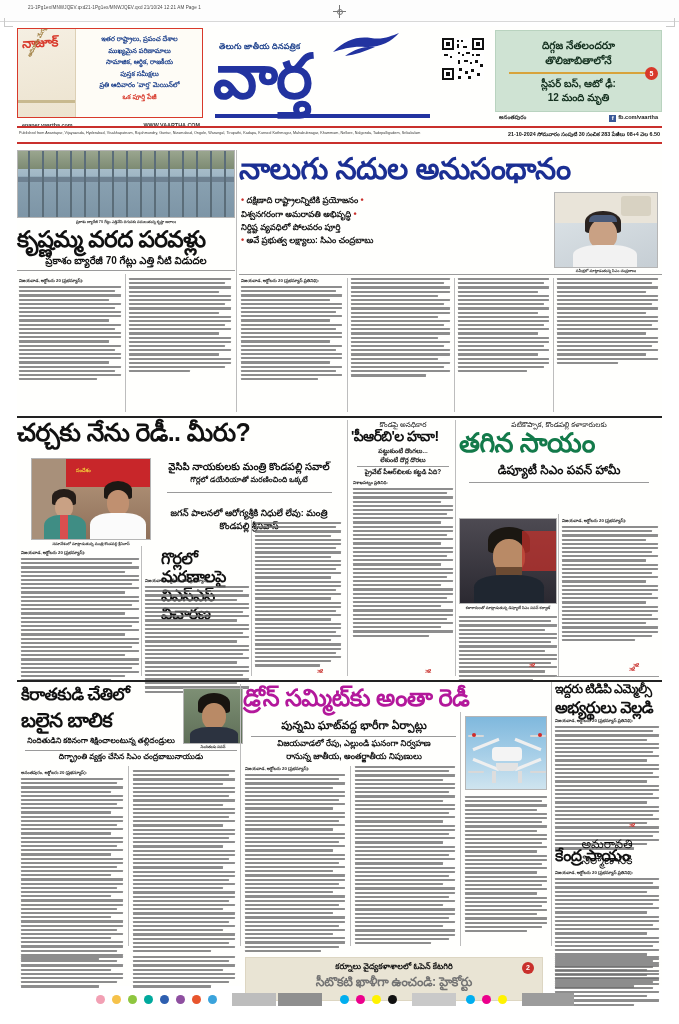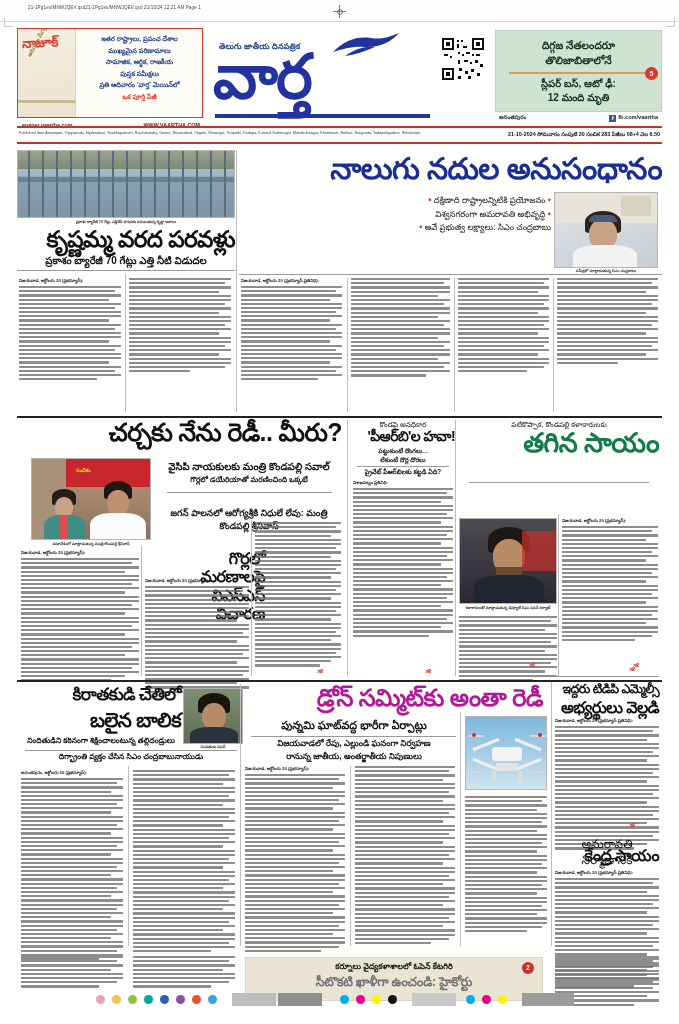--- a/index.html
+++ b/index.html
@@ -162,33 +162,33 @@
   
   .col-rule { position: absolute; width: 1px; background: #bdbdbd; }
   .hrule { position: absolute; height: 1px; background: #9a9a9a; }
   .hrule.thick { height: 2px; background: #222; }
 
   .kicker {
     font-size: 7.2px; color: #111; font-weight: 400; text-align: center;
     line-height: 1.35;
   }
   .hl-main {
-    font-weight: 700; color: #1b2f93; text-align: right; line-height: 1;
+    font-weight: 700; color: #1b2f93; text-align: left; line-height: 1;
     letter-spacing: -.6px;
   }
   .hl-black { color: #111; }
   .hl-green { color: #137a4a; }
   .hl-magenta { color: #b3189b; }
   .sub {
     font-size: 8px; color: #111; text-align: center; font-weight: 700;
     line-height: 1.4;
   }
   .bullets {
-    font-size: 8.4px; color: #111; text-align: right; line-height: 1.5;
-    font-weight: 400;
+    font-size: 8.4px; color: #111; text-align: left; line-height: 1.5;
+    font-weight: 700;
   }
   .bullets .bd { color: #c9302c; font-size: 9px; }
 
   
   .body-col { position: absolute; }
   .body-col .lead {
     font-size: 4.3px; color: #222; font-weight: 700; margin-bottom: 1.5px;
     line-height: 1.5;
   }
   .body-col .tline {
@@ -413,20 +413,21 @@
 
     <div class="hl-main hl-black" style="position:absolute; left:0px; top:202px; width:218px; font-size:23px;">కృష్ణమ్మ వరద పరవళ్లు</div>
     <div class="sub" style="position:absolute; left:0px; top:228px; width:218px; font-size:10px;">ప్రకాశం బ్యారేజీ 70 గేట్లు ఎత్తి నీటి విడుదల</div>
     <div class="hrule" style="left:0px; top:244px; width:218px;"></div>
 
     <div class="hl-main" style="position:absolute; left:222px; top:128px; width:423px; font-size:30px;">నాలుగు నదుల అనుసంధానం</div>
 
     <div class="bullets" style="position:absolute; left:224px; top:168px; width:310px;">
       <div><span class="bd">•</span> <span>దక్షిణాది రాష్ట్రాలన్నిటికి ప్రయోజనం</span> <span class="bd">•</span></div>
       <div><span>విశ్వనగరంగా అమరావతి అభివృద్ధి</span> <span class="bd">•</span></div>
+      <div><span>నిర్దిష్ట వ్యవధిలో పోలవరం పూర్తి</span></div>
       <div><span class="bd">•</span> <span>అవే ప్రభుత్వ లక్ష్యాలు: సిఎం చంద్రబాబు</span></div>
     </div>
 
     <div class="photo ph-person" style="left:537px; top:166px; width:104px; height:76px;">
       <div style="position:absolute;left:0;top:0;width:104px;height:30px;background:#e9e4d9;"></div>
       <div style="position:absolute;left:66px;top:3px;width:30px;height:20px;background:#d8d2c2;border-radius:3px;"></div>
       <div class="hair" style="left:30px; top:18px; width:36px; height:22px;"></div>
       <div class="face" style="left:34px; top:26px; width:28px; height:30px;"></div>
       <div style="position:absolute;left:34px;top:22px;width:28px;height:7px;background:#4a5a78;border-radius:6px 6px 0 0;"></div>
       <div class="torso" style="left:18px; top:52px; width:64px; height:26px;"></div>
@@ -661,20 +662,21 @@
         <div class="tline s1"></div>
         <div class="tline s2"></div>
       <div class="tline s1"></div>
         <div class="tline s3"></div>
         <div class="tline s1"></div>
         <div class="tline s4"></div>
     </div>
 
     <div class="kicker" style="position:absolute; left:442px; top:394px; width:200px;">పటికొప్పాక, కొండపల్లి కళాకారులకు</div>
     <div class="hl-main hl-green" style="position:absolute; left:442px; top:404px; width:200px; font-size:27px;">తగిన సాయం</div>
+    <div class="sub" style="position:absolute; left:442px; top:436px; width:200px; font-size:12px;">డిప్యూటీ సిఎం పవన్ హామీ</div>
     <div class="hrule" style="left:452px; top:456px; width:180px;"></div>
 
     <div class="photo ph-person" style="left:442px; top:492px; width:98px; height:86px;">
       <div style="position:absolute;left:0;top:0;width:98px;height:86px;background:linear-gradient(180deg,#4d4a52 0%,#2a2830 100%);"></div>
       <div class="hair" style="left:28px; top:8px; width:42px; height:26px; background:#1b1712;"></div>
       <div class="face" style="left:33px; top:20px; width:32px; height:34px; background:#b98a66;"></div>
       <div style="position:absolute;left:36px;top:48px;width:26px;height:12px;background:#6b4a32;border-radius:0 0 40% 40%;"></div>
       <div class="torso dark" style="left:14px; top:56px; width:70px; height:32px; background:#1f2630;"></div>
       <div style="position:absolute;left:62px;top:12px;width:34px;height:40px;background:#c0302b;opacity:.75;"></div>
     </div>

